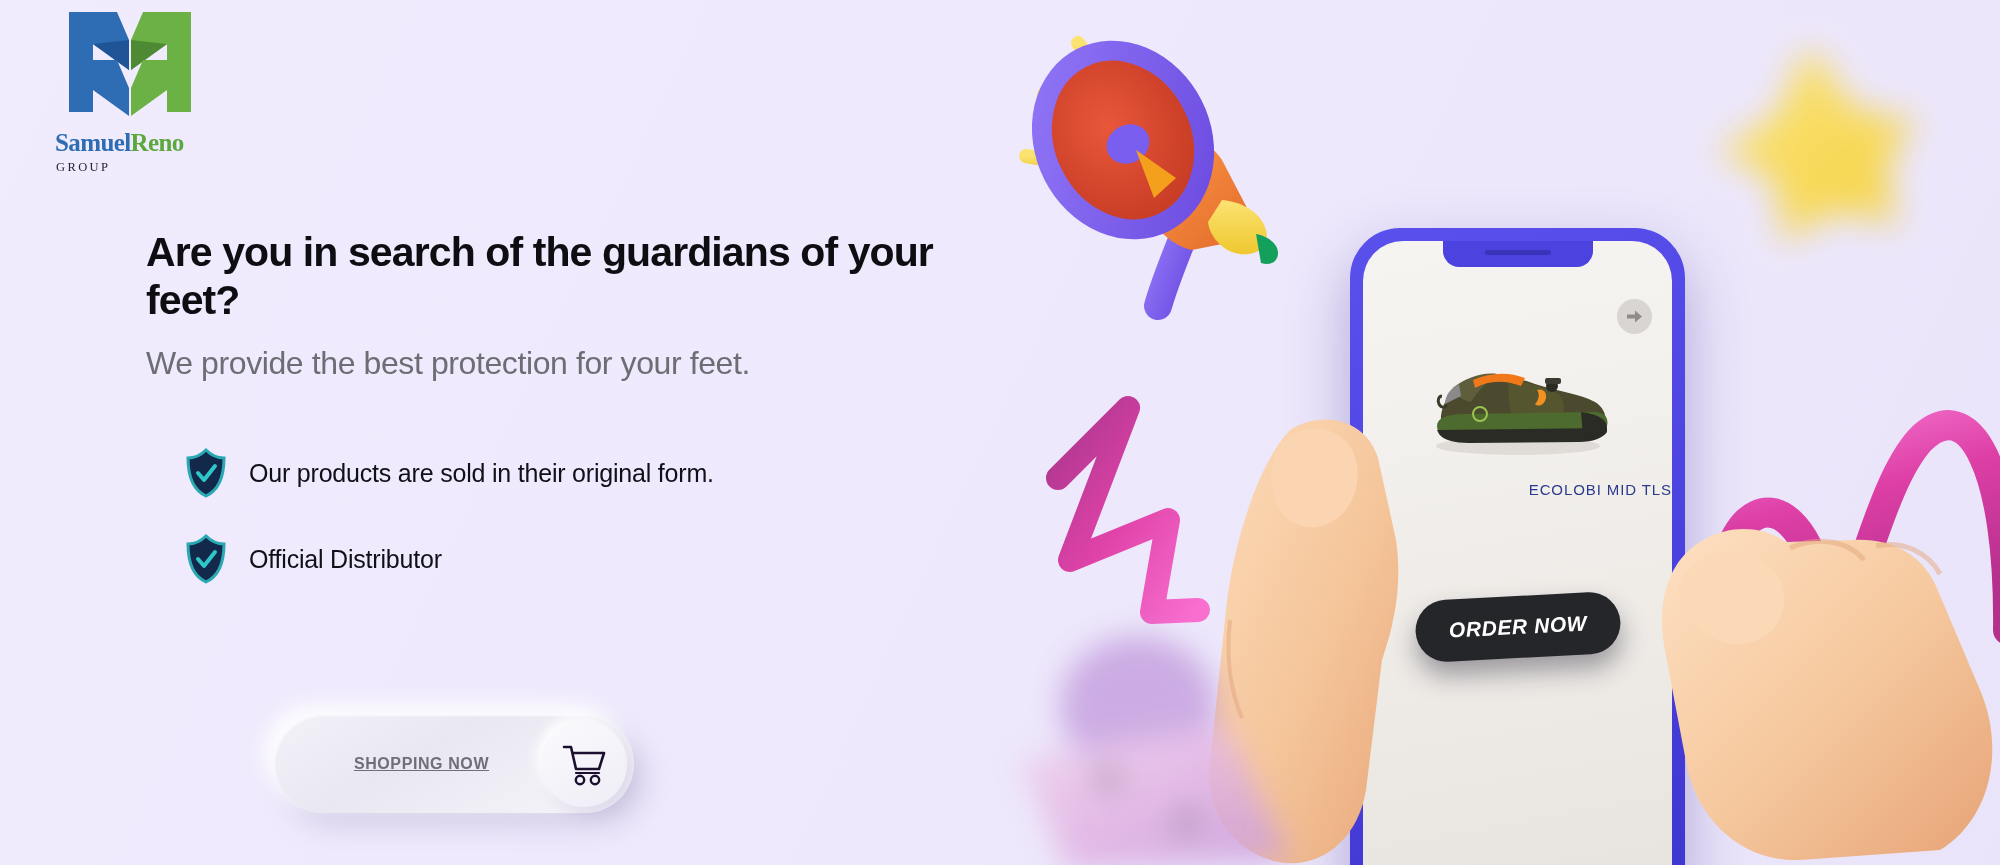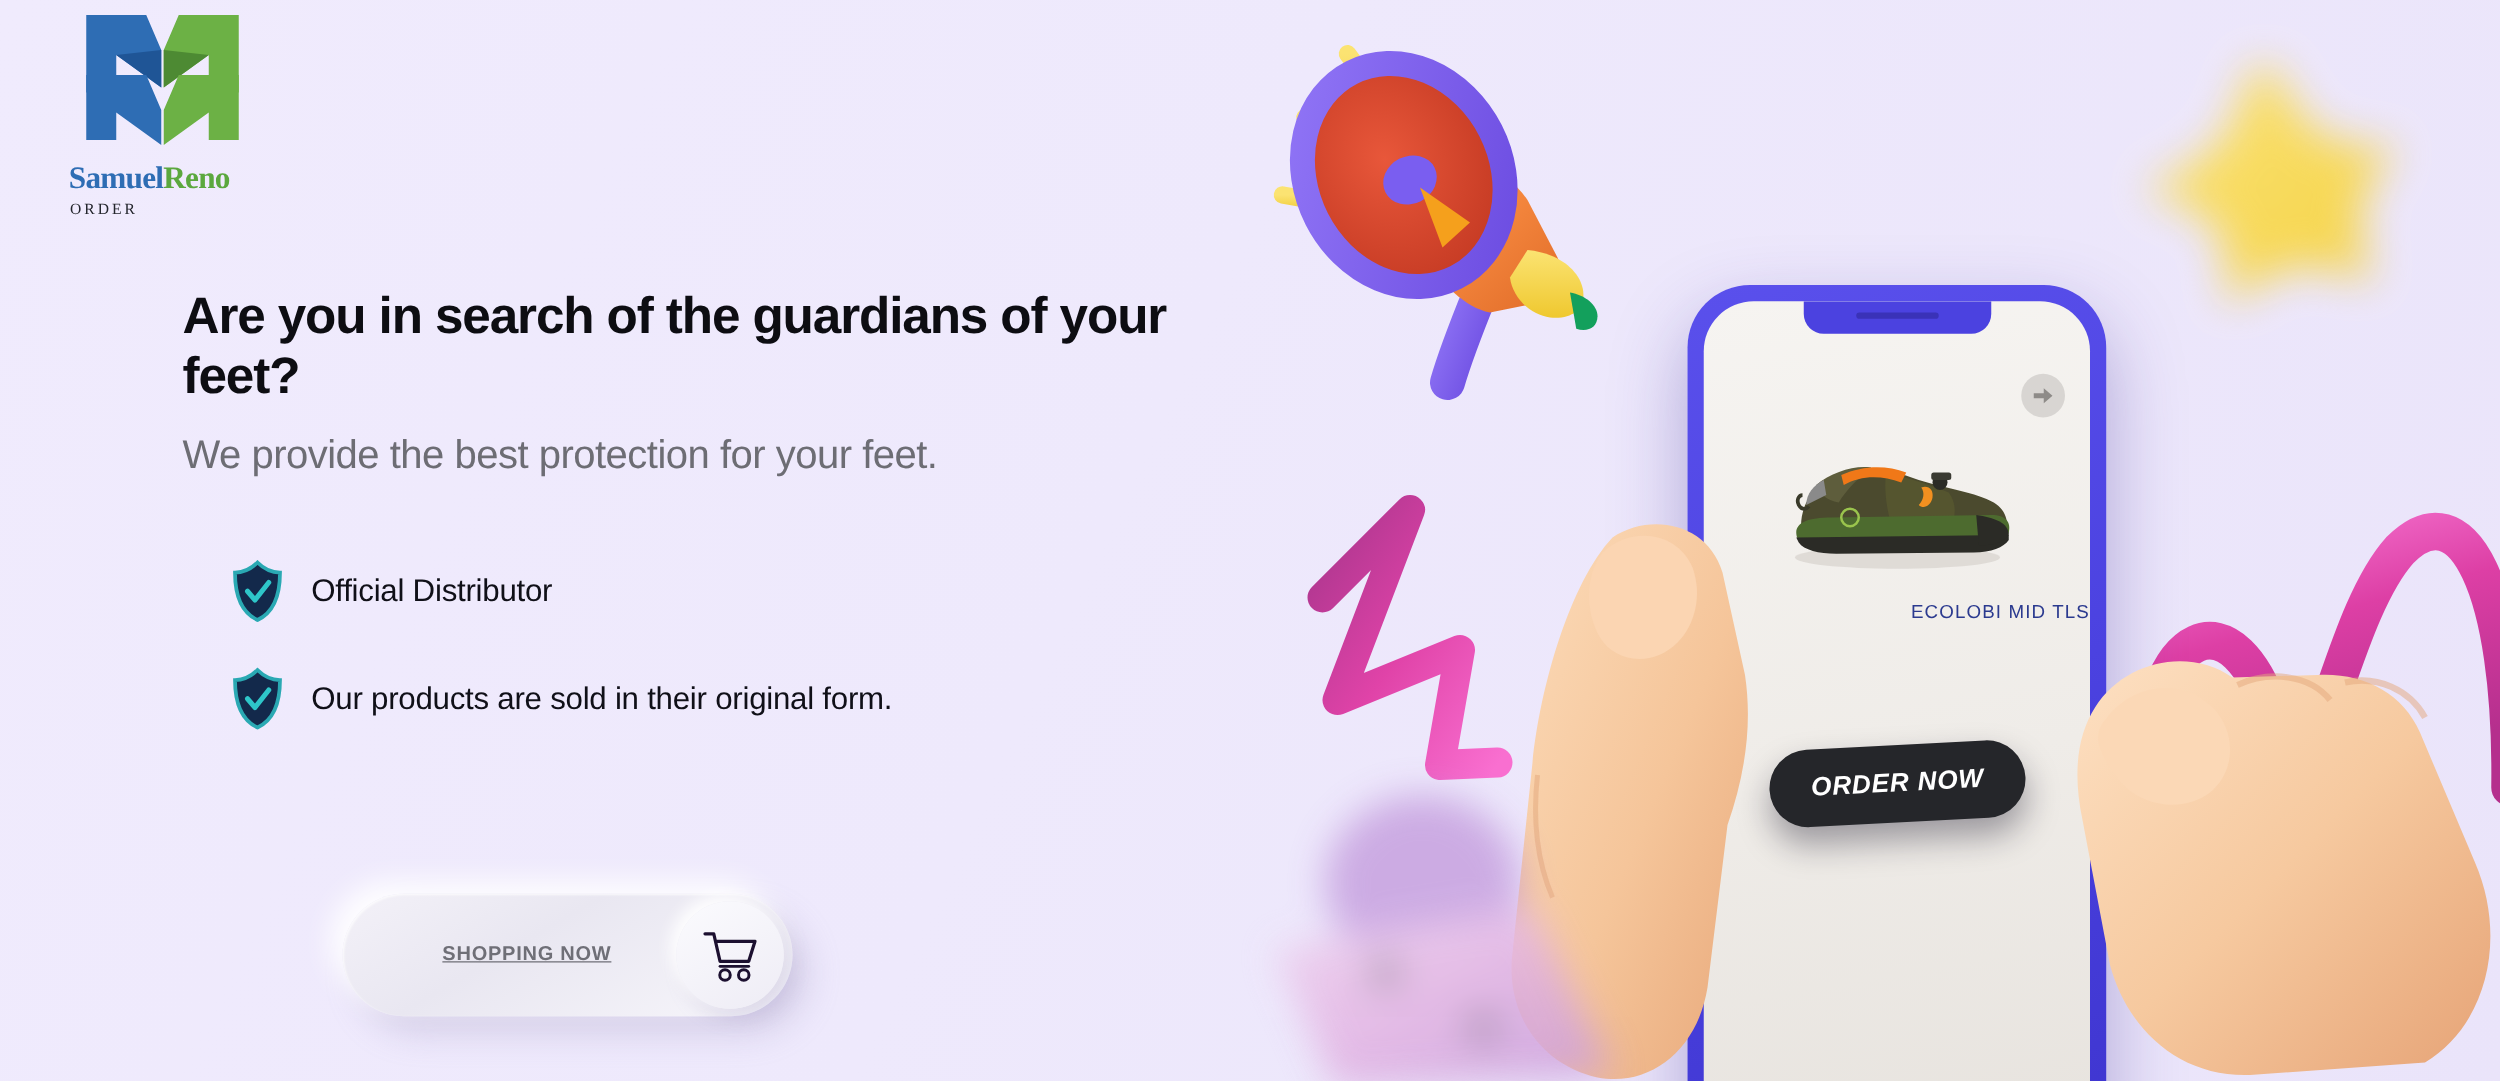--- a/index.html
+++ b/index.html
@@ -170,40 +170,40 @@
         <path d="M14 4 L62 4 L74 32 L74 62 L38 36 L38 66 L14 66 Z" fill="#2e6db4"></path>
         <path d="M38 36 L74 62 L74 32 Z" fill="#1f5596"></path>
         <path d="M14 66 L62 66 L74 94 L74 122 L38 96 L38 118 L14 118 Z" fill="#2e6db4" transform="translate(0,-14)"></path>
         <path d="M136 4 L88 4 L76 32 L76 62 L112 36 L112 66 L136 66 Z" fill="#6cb145"></path>
         <path d="M112 36 L76 62 L76 32 Z" fill="#4d8a33"></path>
         <path d="M136 66 L88 66 L76 94 L76 122 L112 96 L112 118 L136 118 Z" fill="#6cb145" transform="translate(0,-14)"></path>
       </svg>
       <div class="logo-wordmark">
         <span class="logo-samuel">Samuel</span><span class="logo-reno">Reno</span>
       </div>
-      <div class="logo-group">ORDER</div>
+      <div class="logo-group">GROUP</div>
     </div>
 
     <h1 class="headline">Are you in search of the guardians of your feet?</h1>
     <p class="subheadline">We provide the best protection for your feet.</p>
 
     <div class="features">
       <div class="feature-row">
         <svg class="shield-icon" viewBox="0 0 42 50">
           <path d="M21 2 C14 9 7 10 3 10 C3 28 8 42 21 48 C34 42 39 28 39 10 C35 10 28 9 21 2 Z" fill="#13294b" stroke="#2aa9b3" stroke-width="3"></path>
           <path d="M13 25 L19 32 L30 18" fill="none" stroke="#2ec6c9" stroke-width="4" stroke-linecap="round" stroke-linejoin="round"></path>
         </svg>
-        <span class="feature-text">Official Distributor</span>
+        <span class="feature-text">Our products are sold in their original form.</span>
       </div>
       <div class="feature-row">
         <svg class="shield-icon" viewBox="0 0 42 50">
           <path d="M21 2 C14 9 7 10 3 10 C3 28 8 42 21 48 C34 42 39 28 39 10 C35 10 28 9 21 2 Z" fill="#13294b" stroke="#2aa9b3" stroke-width="3"></path>
           <path d="M13 25 L19 32 L30 18" fill="none" stroke="#2ec6c9" stroke-width="4" stroke-linecap="round" stroke-linejoin="round"></path>
         </svg>
-        <span class="feature-text">Our products are sold in their original form.</span>
+        <span class="feature-text">Official Distributor</span>
       </div>
     </div>
 
     <button class="shop-btn">
       <span class="shop-btn-label">SHOPPING NOW</span>
       <span class="cart-circle">
         <svg class="cart-icon" viewBox="0 0 46 44">
           <path d="M3 5 L10 5 L15 27 L38 27 L43 11 L12 11" fill="none" stroke="#1c1030" stroke-width="2.6" stroke-linecap="round" stroke-linejoin="round"></path>
           <path d="M15 31 L38 31" stroke="#1c1030" stroke-width="2.2" stroke-linecap="round"></path>
           <circle cx="19" cy="38" r="4.2" fill="none" stroke="#1c1030" stroke-width="2.4"></circle>

